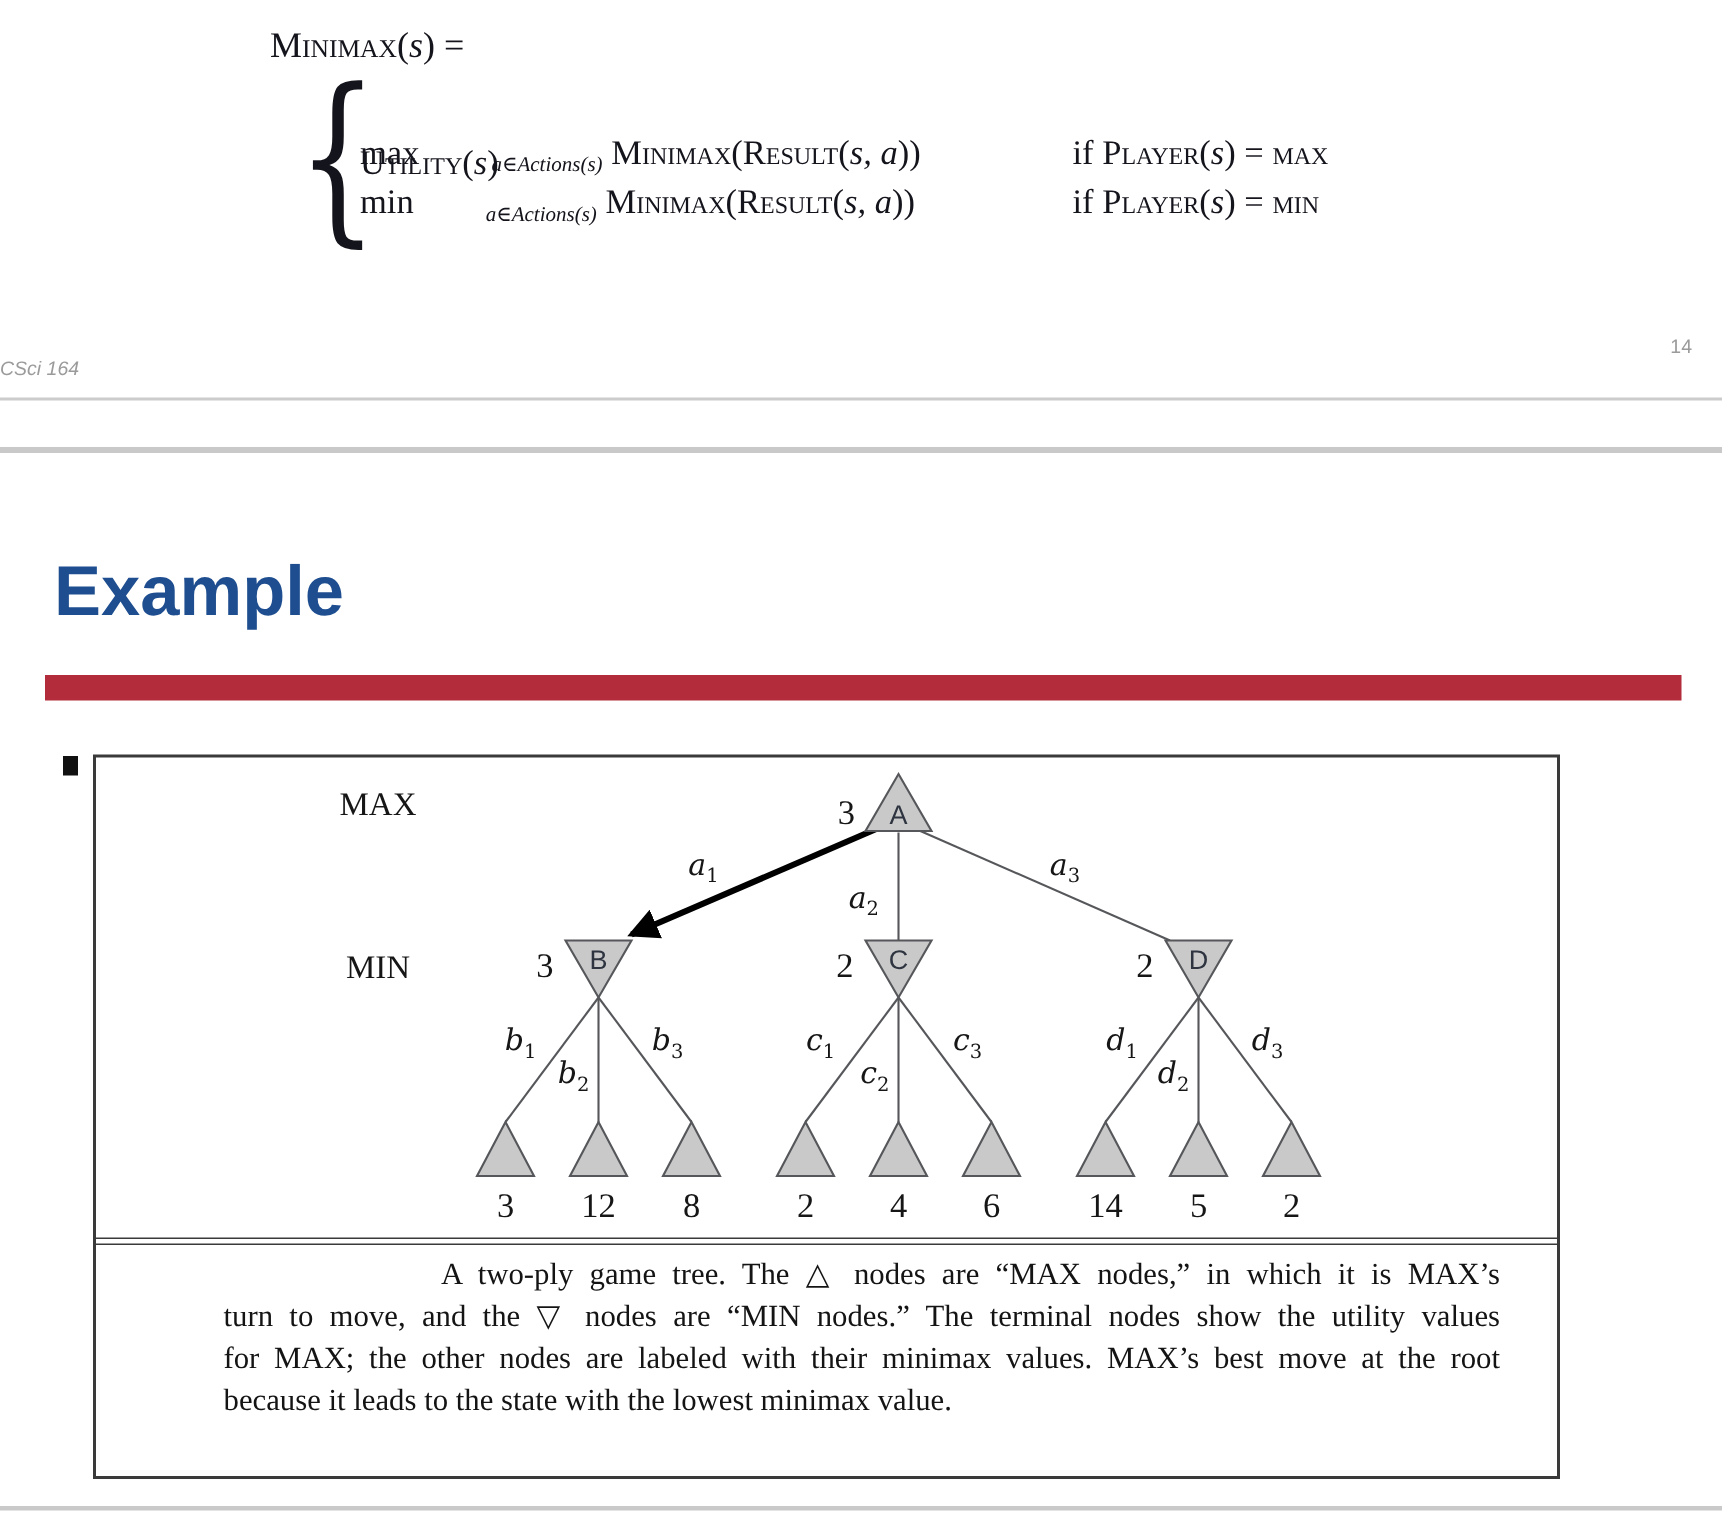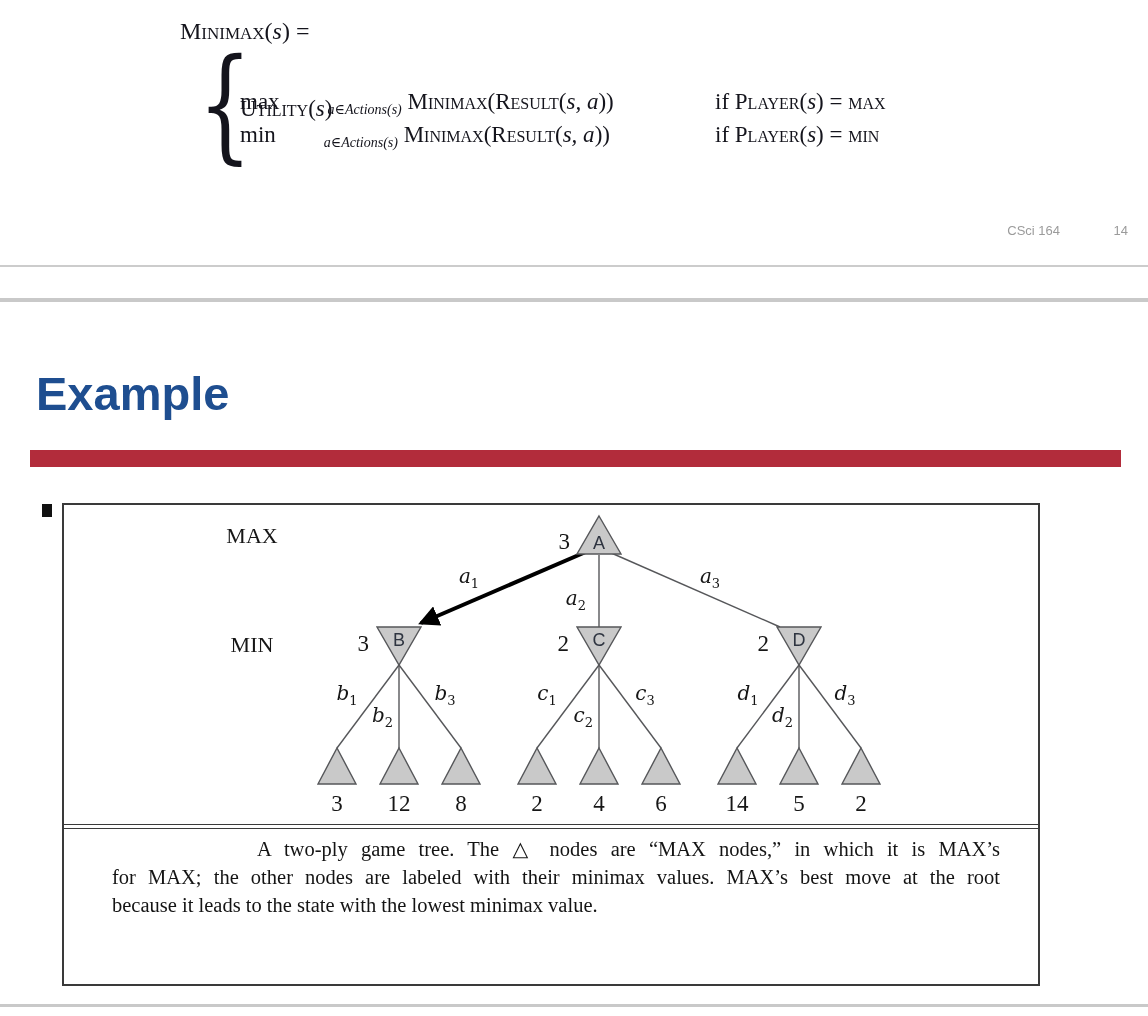--- a/index.html
+++ b/index.html
@@ -20,36 +20,36 @@
   .it { font-style:italic; }
   .f-brace { left:198px; top:50px; font-family:"DejaVu Serif",serif; font-size:118px;
              line-height:104px; transform:scale(0.72,1.04); transform-origin:left top;
              font-weight:400; color:#14141c; }
   .f-row { left:240px; width:880px; height:32px; white-space:nowrap; }
   .f-row-1 { top:56px;margin-top:40px; } .f-row-2 { top:89px; } .f-row-3 { top:122px; }
   .f-sub { font-size:14px; font-style:italic; vertical-align:-5px;margin-left:48px; }
   .f-cond { position:absolute; left:475px; top:0; }
 
   .footer-sans { font-family:"Liberation Sans","DejaVu Sans",sans-serif; font-size:13px; color:#9b9b9b; }
-  .footer-course { left:0; top:223px; width:1060px; text-align:right; }
+  .footer-course { left:0; top:238px; width:1060px; text-align:left;font-style:italic; }
   .footer-page-14 { left:1088px; top:223px; width:40px; text-align:right; }
   .footer-page-15 { left:1132px; top:937px; width:40px; text-align:right; color:#8b5cf6; }
 
   
   .slide-title { left:36px; top:366px; font-family:"Liberation Sans","DejaVu Sans",sans-serif;
                  font-size:47px; font-weight:600; color:#1e4e90; letter-spacing:0px; }
   .accent-bar { left:30px; top:450px; width:1091px; height:17px; background:#b22c3b; }
   .bullet-square { left:42px; top:504px; width:10px; height:13px; background:#111111; }
 
   .figure-box { left:62px; top:503px; width:978px; height:483px;
                 border:2px solid #3a3a3a; background:#ffffff; }
   .tree-wrap { width:974px; height:315px; }
   .dbl-line { width:100%; height:5px; border-top:1.6px solid #3a3a3a; border-bottom:1.6px solid #3a3a3a; }
   .caption { padding:6px 38px 0 48px; font-size:20.5px; line-height:28px; color:#141414;
-             font-family:"Liberation Serif","DejaVu Serif",serif; }
+             font-family:"Liberation Serif","DejaVu Serif",serif;margin-left:37px; }
   .cap-line { text-align:justify; text-align-last:justify; }
   .cap-line-first { padding-left:145px; }
   .cap-line-last { text-align:right; text-align-last:left; }
 
   
   text { fill:#161616; }
   .t-level { font-family:"Liberation Serif","DejaVu Serif",serif; font-size:22px; }
   .t-node-id { font-family:"Liberation Sans","DejaVu Sans",sans-serif; font-size:18px; fill:#2e3440; }
   .t-value { font-family:"Liberation Serif","DejaVu Serif",serif; font-size:23px; }
   .t-edge { font-family:"DejaVu Serif",serif; font-size:20px; font-style:italic; }
@@ -181,19 +181,20 @@
       <text class="t-value" x="597" y="306" text-anchor="middle">6</text>
       <text class="t-value" x="673" y="306" text-anchor="middle">14</text>
       <text class="t-value" x="735" y="306" text-anchor="middle">5</text>
       <text class="t-value" x="797" y="306" text-anchor="middle">2</text>
     </svg>
 
     <div class="dbl-line"></div>
 
     <div class="caption">
       <div class="cap-line cap-line-first">A two-ply game tree.  The △ nodes are “MAX nodes,” in which it is MAX’s</div>
+      <div class="cap-line">turn to move, and the ▽ nodes are “MIN nodes.” The terminal nodes show the utility values</div>
       <div class="cap-line">for MAX; the other nodes are labeled with their minimax values. MAX’s best move at the root</div>
       <div class="cap-line cap-line-last">because it leads to the state with the lowest minimax value.</div>
     </div>
   </div>
 
   <div class="abs footer-sans footer-page-15" style="top:635px;">15</div>
 </div>
 
 </body></html>

